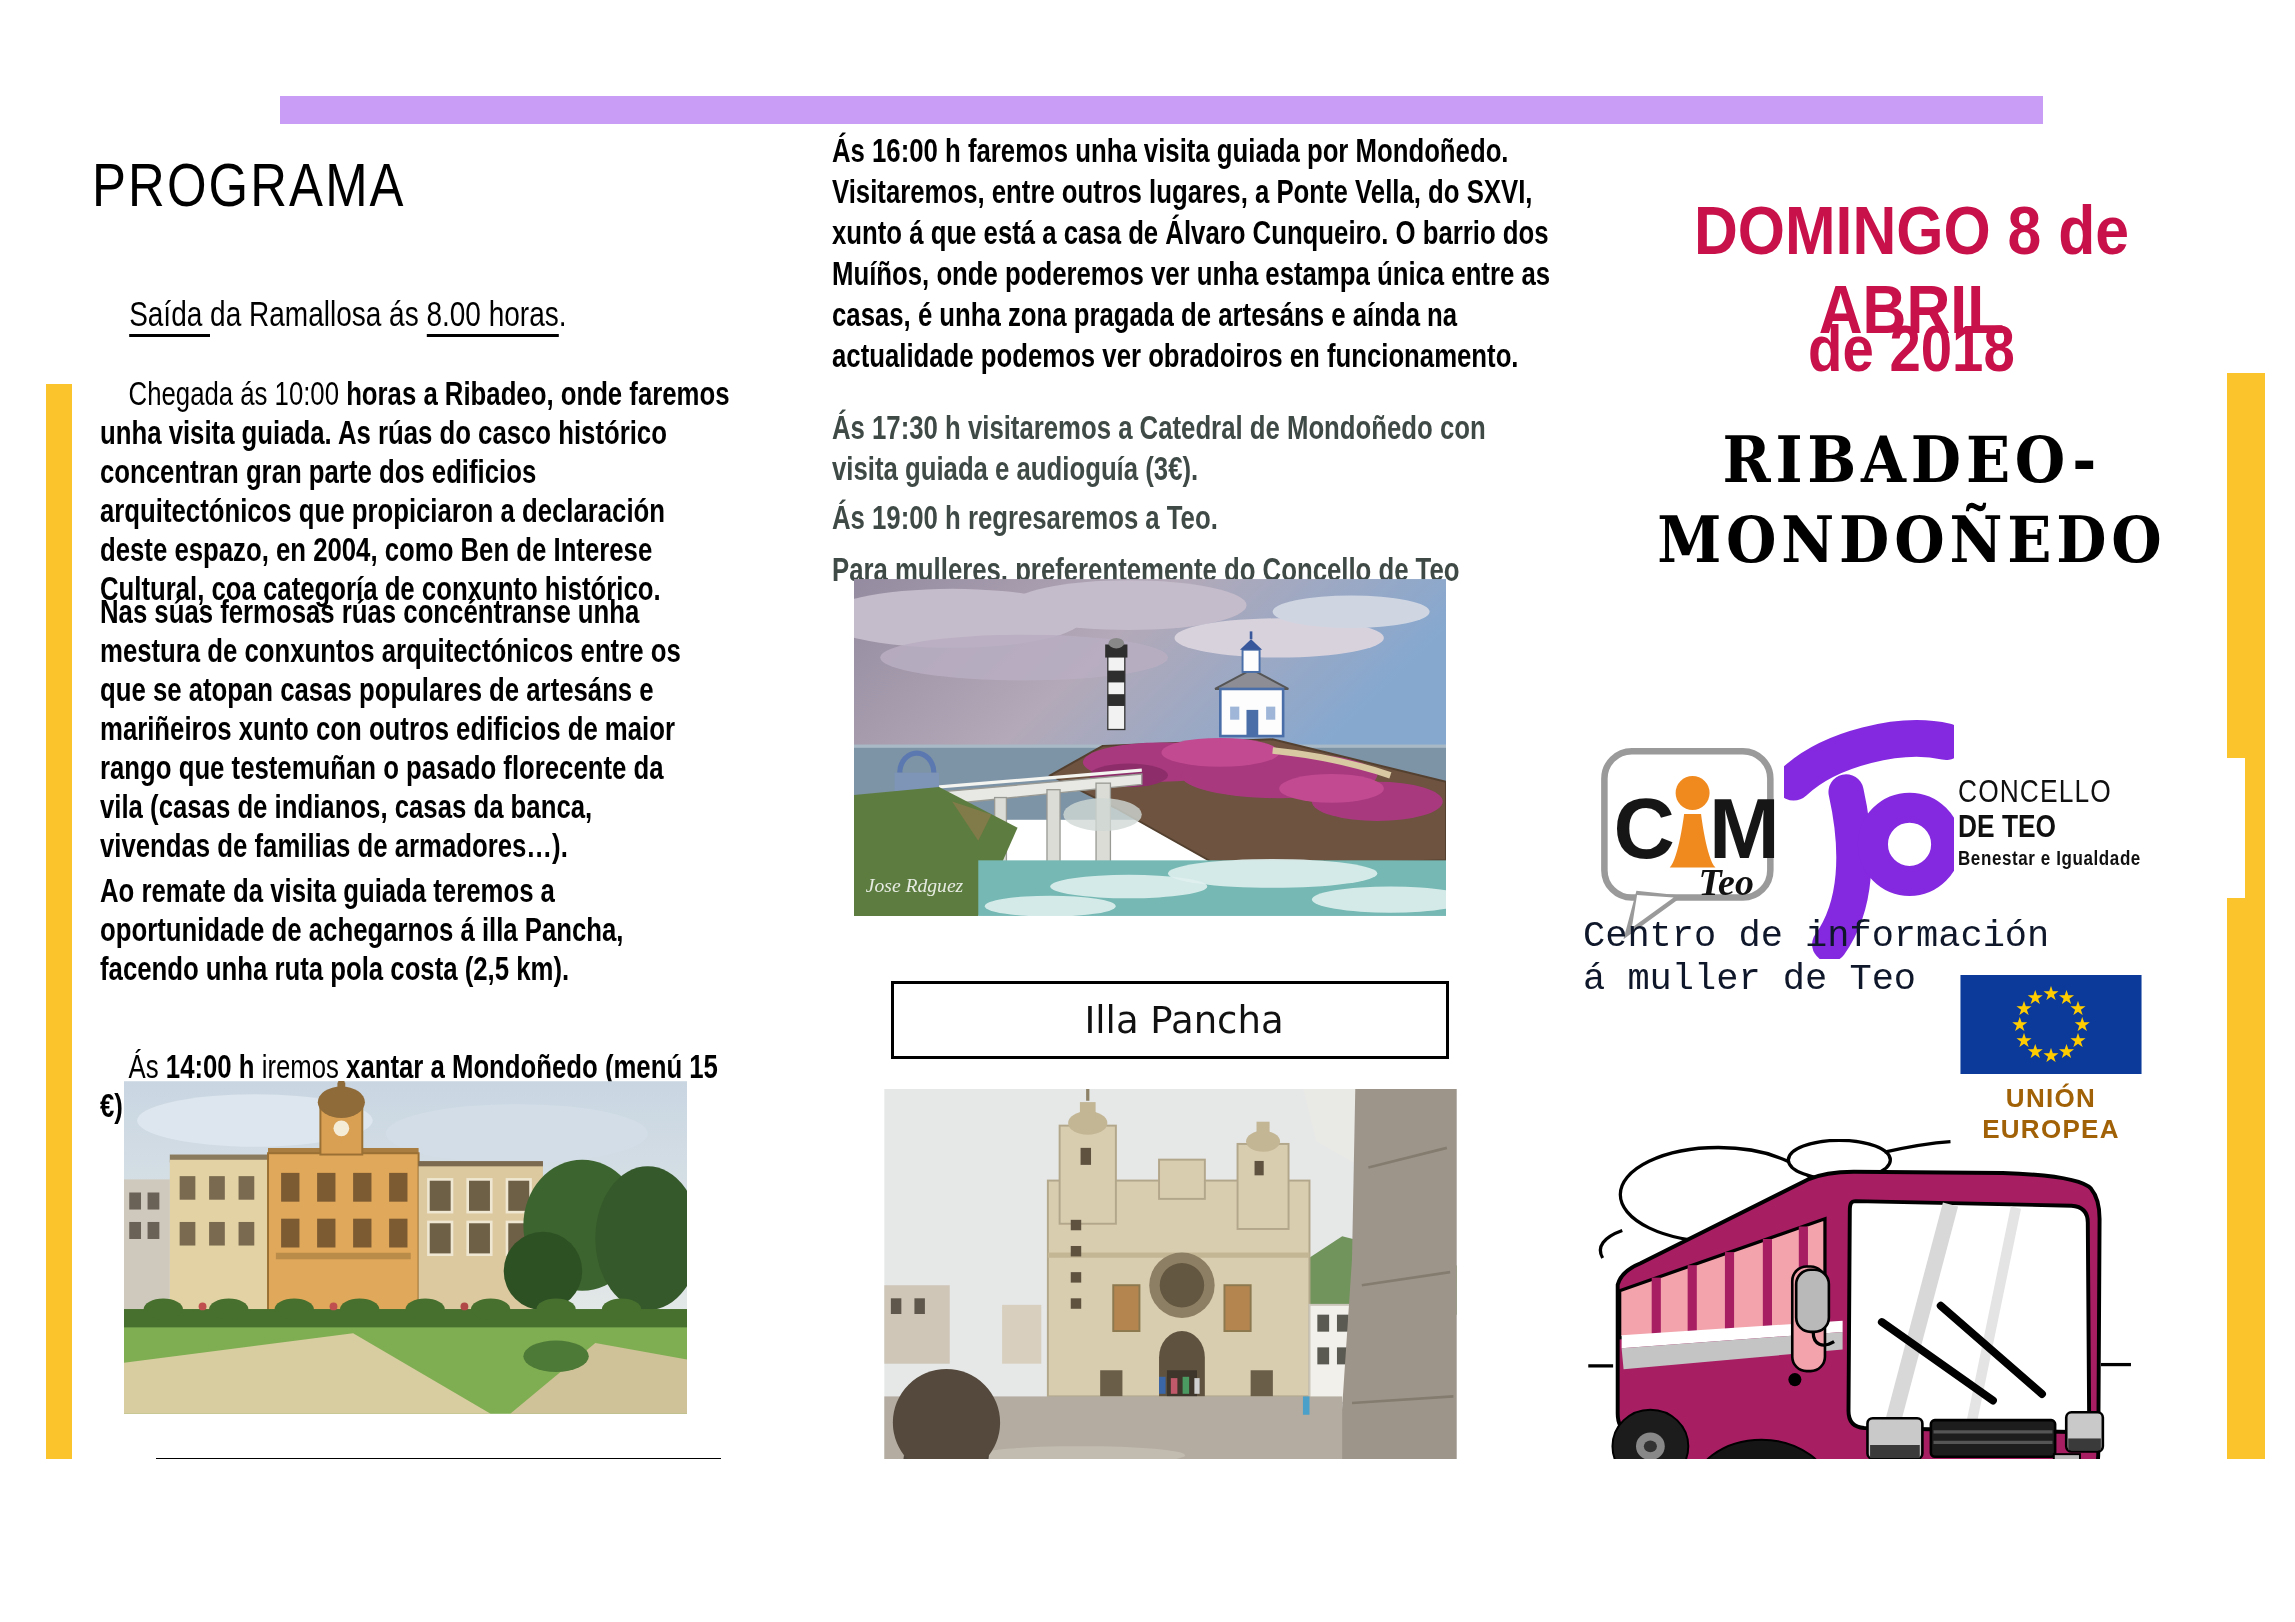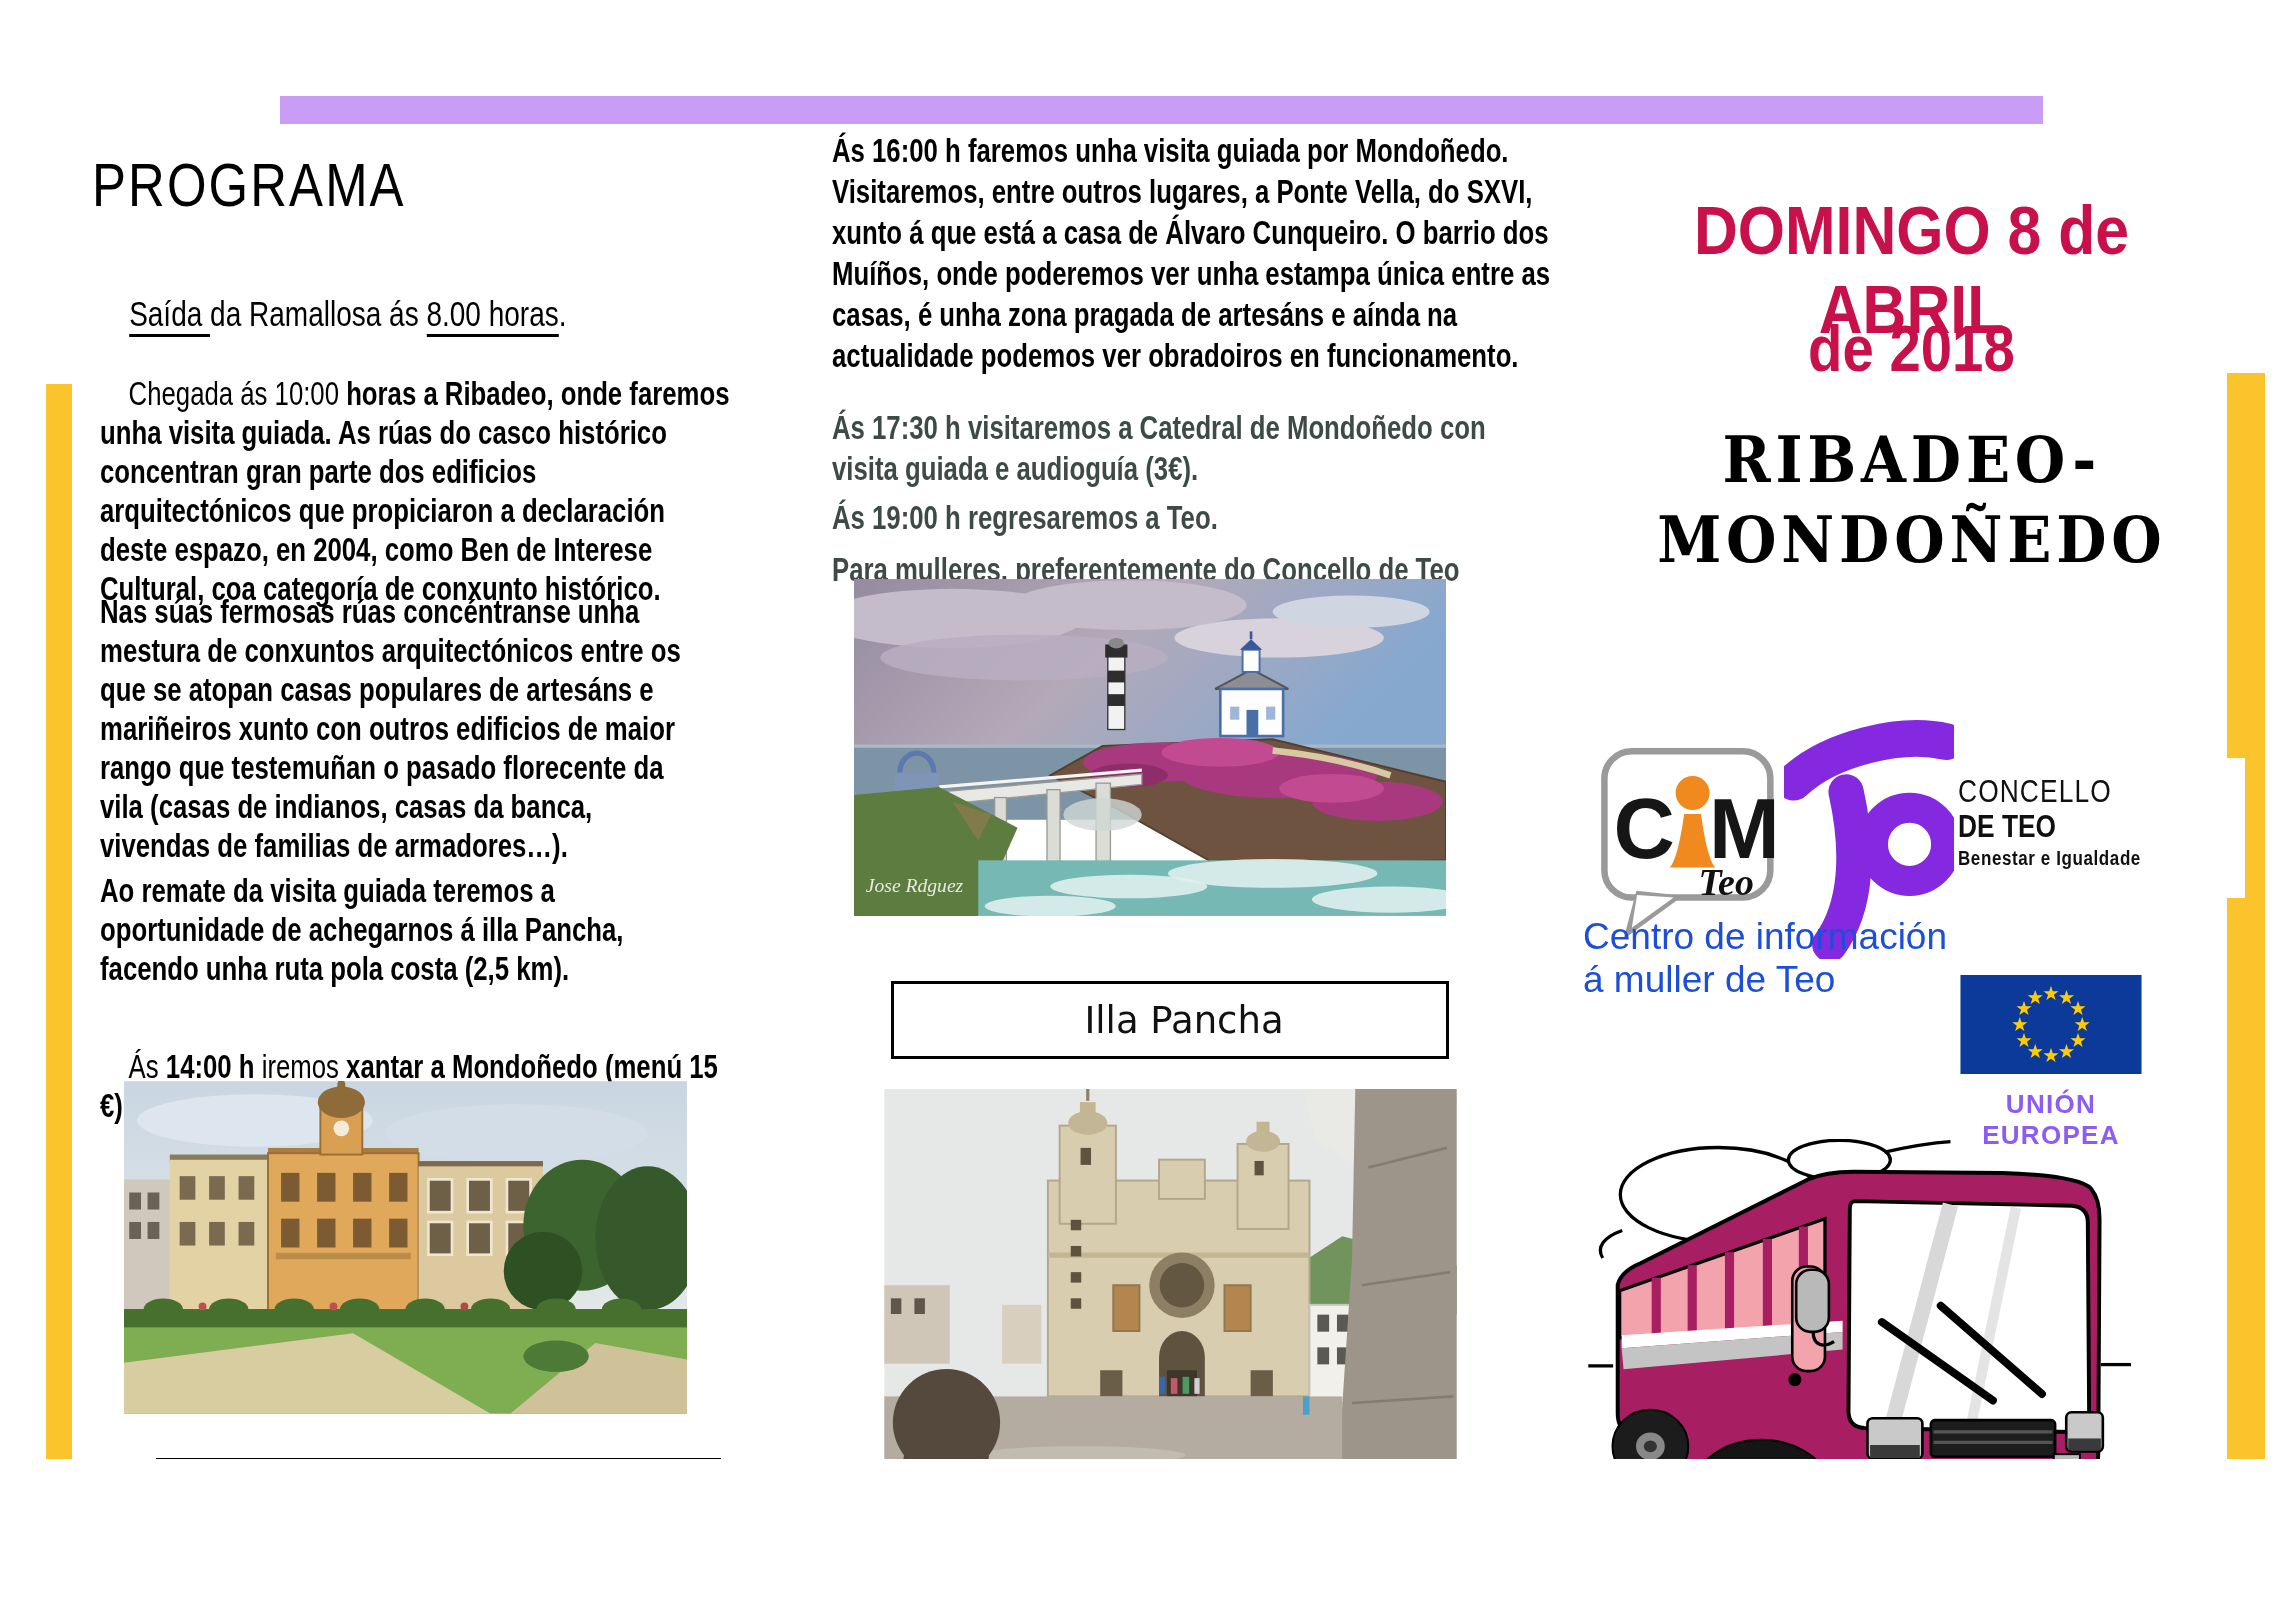--- a/index.html
+++ b/index.html
@@ -19,22 +19,22 @@
               transform:scaleX(0.82);transform-origin:left top;font-family:"Liberation Sans",sans-serif;}
   .date-wrap{position:absolute;left:1584px;width:655px;text-align:center;}
   .date-line{display:inline-block;transform:scaleX(0.88);transform-origin:center top;
              font-weight:bold;}
   .trip-line{display:inline-block;transform:scaleX(0.92);transform-origin:center top;
              font-family:"DejaVu Serif",serif;font-weight:bold;letter-spacing:5.2px;color:#000;}
   .concello-text{transform:scaleX(0.85);transform-origin:left top;color:#101010;}
   .concello-l1{font-size:31px;letter-spacing:1.3px;font-weight:500;line-height:35px;}
   .concello-l2{font-size:31px;font-weight:800;line-height:35px;}
   .concello-l3{font-size:20px;font-weight:700;line-height:29px;letter-spacing:0.7px;}
-  .serif-info{font-family:Liberation Sans, sans-serif;font-size:37px;line-height:43px;color:#1d4ed8;}
-  .eu-label{font-weight:bold;font-size:26px;letter-spacing:1.3px;color:#8b5cf6;text-align:center;margin-top:6px;}
+  .serif-info{font-family:Liberation Mono, monospace;font-size:37px;line-height:43px;color:#0f172a;}
+  .eu-label{font-weight:bold;font-size:26px;letter-spacing:1.3px;color:#a16207;text-align:center;}
   .eu-star{fill:#ffcc00;font-size:30px;text-anchor:middle;font-family:"DejaVu Sans",sans-serif;}
   .watermark{font-family:"Liberation Serif",serif;font-style:italic;}
 </style>
 </head>
 <body>
 
 <div id="page">
 
   <div class="bar" style="left: 280px; top: 96px; width: 1763px; height: 27.5px; background: rgb(201, 156, 246);"></div>
   <div class="bar" style="left: 46px; top: 384px; width: 26px; height: 1144px; background: rgb(252, 196, 44);"></div>

